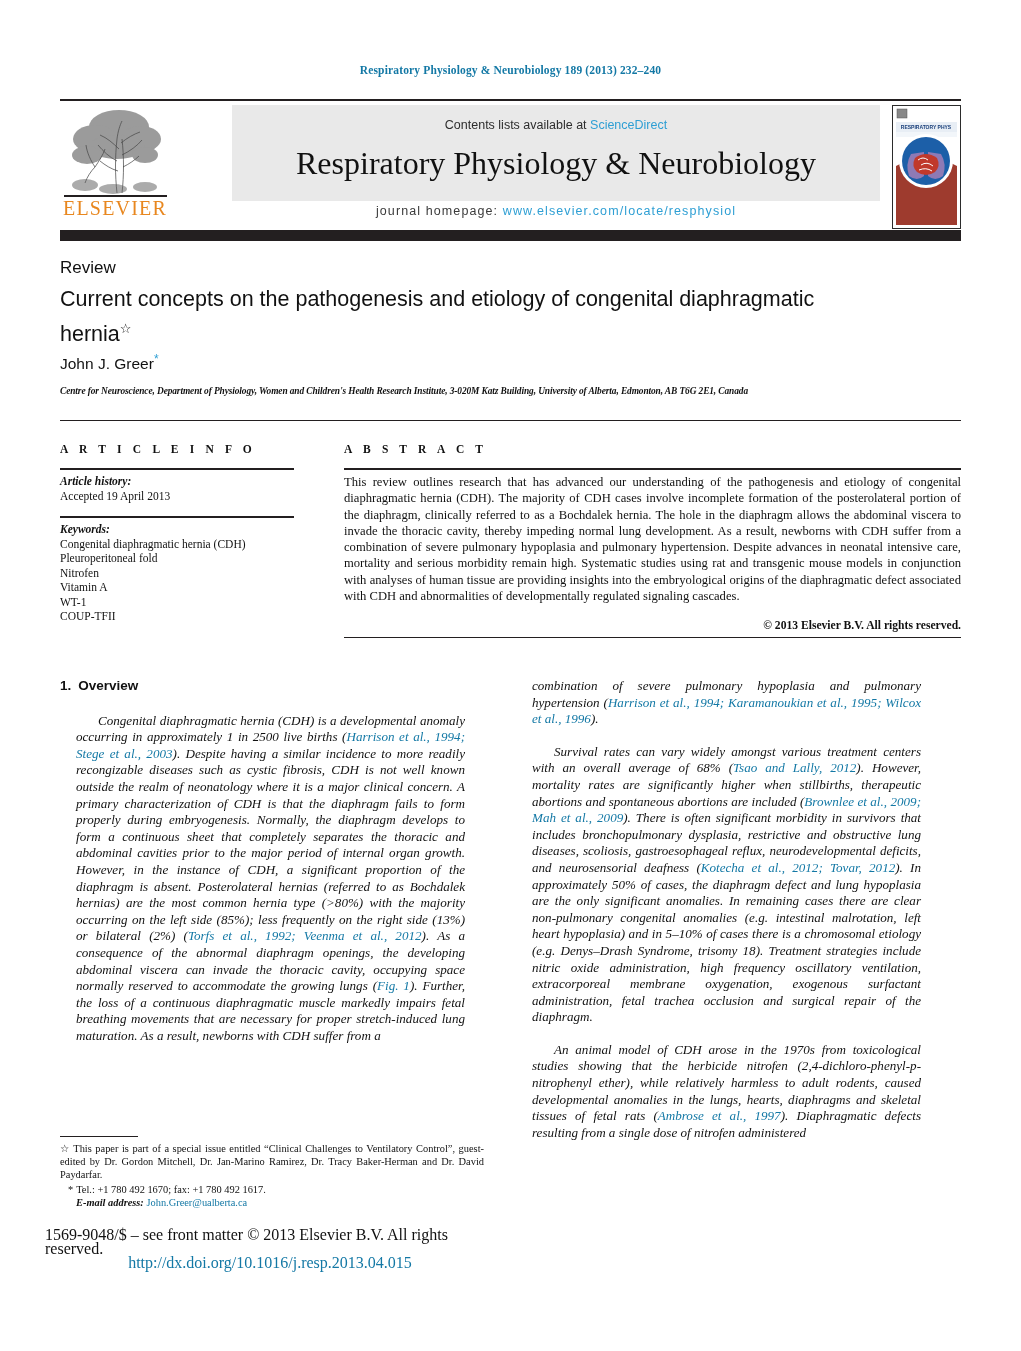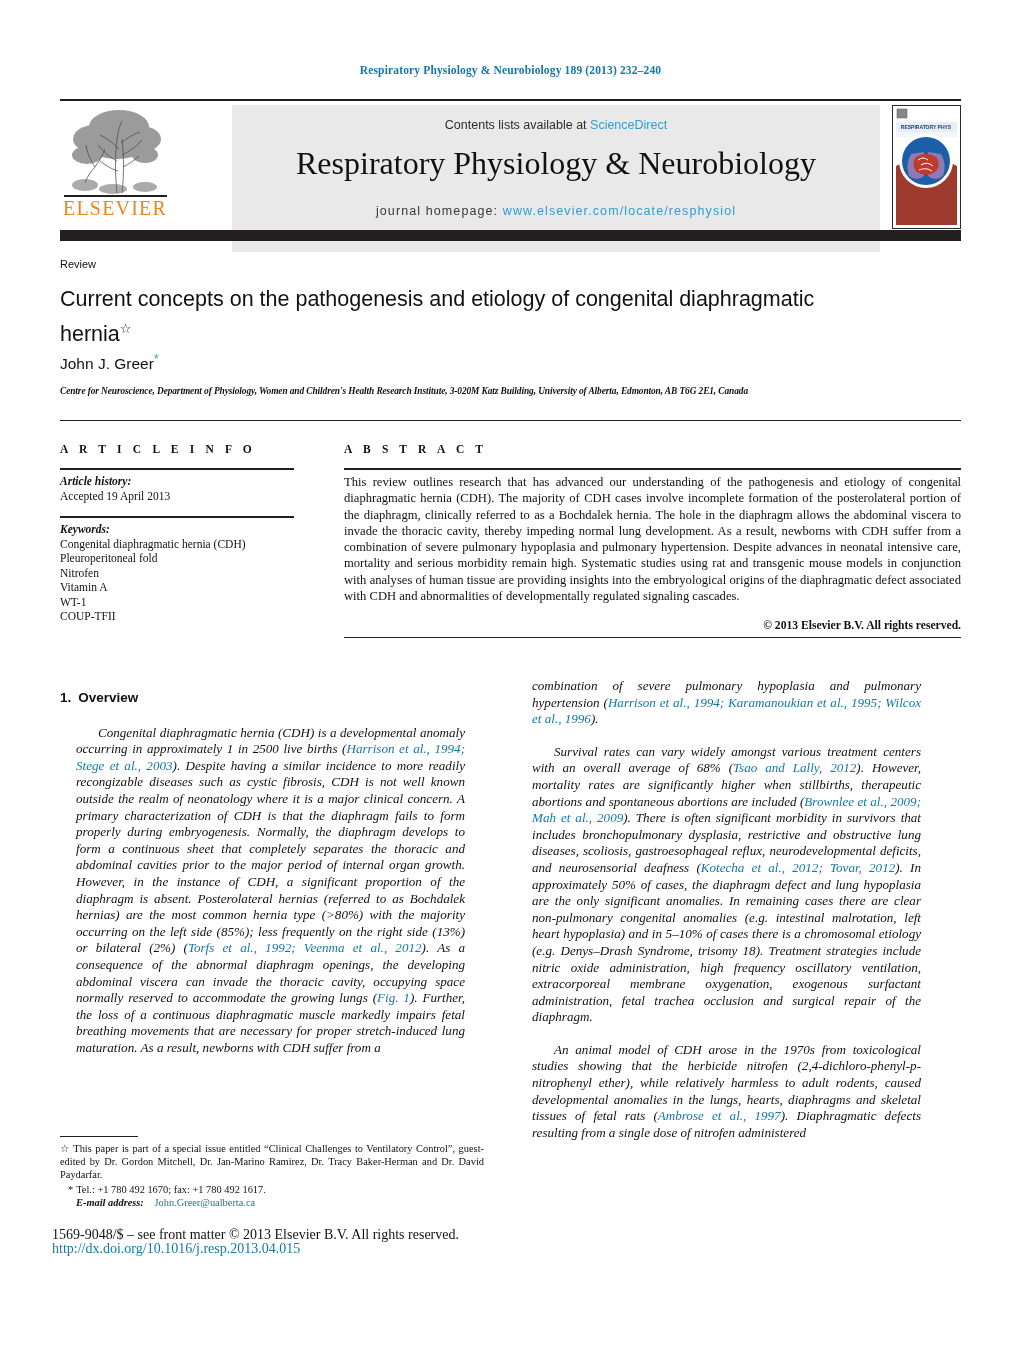--- a/index.html
+++ b/index.html
@@ -80,21 +80,21 @@
     top: 90px;
     width: 103px;
     height: 1.5px;
     background: #231f20;
   }
   .contents-box {
     position: absolute;
     left: 172px;
     top: 6px;
     width: 648px;
-    height: 147px;
+    height: 96px;
     background: #e9e9e9;
   }
   .contents-line {
     position: absolute;
     left: 0;
     top: 13px;
     width: 648px;
     text-align: center;
     font-family: "Liberation Sans", sans-serif;
     font-size: 12.5px;
@@ -145,21 +145,21 @@
     width: 901px; height: 11px;
     background: #231f20;
   }
 
   
   .doctype {
     position: absolute;
     left: 60px;
     top: 258px;
     font-family: "Liberation Sans", sans-serif;
-    font-size: 11px;
+    font-size: 17px;
     color: #111;
   }
   .title {
     position: absolute;
     left: 60px;
     top: 285px;
     width: 820px;
     font-family: "Liberation Sans", sans-serif;
     font-size: 21.5px;
     line-height: 29px;
@@ -278,21 +278,21 @@
     text-align: justify;
     color: #111;
   }
   .col-left  { left: 60px; }
   .col-right { left: 516px; }
 
   .sec-head {
     font-family: "Liberation Sans", sans-serif;
     font-weight: bold;
     font-size: 13.5px;
-    margin: 12px 0 18px 0;
+    margin: 0 0 18px 0;
     text-align: left;
   }
   .sec-head .num { margin-right: 7px; }
   .col p {
     margin: 16px;
     text-indent: 22px;
     font-style: italic;
   }
   .col p.nogap { margin-top: 0; }
   .ref { color: #1378a5; }
@@ -320,32 +320,32 @@
     font-size: 10.4px;
     line-height: 13.2px;
     text-align: justify;
     color: #111;
   }
   .footnotes .fn-star { margin-right: 3px; }
   .fn-item { margin: 0; }
   .fn-tel { text-indent: 8px; margin-top: 1px; }
   .fn-email { text-indent: 16px; }
   .fn-email .lbl { font-style: italic; font-weight: bold; }
-  .fn-email a { color: #1378a5; text-decoration: none; margin-left: 8px; }
+  .fn-email a { color: #1378a5; text-decoration: none; }
 
   .frontmatter {
     position: absolute;
-    left: 52px; top: 1228px;
+    left: 45px; top: 1228px;
     width: 450px;
     font-family: "Liberation Serif", serif;
-    font-size: 14px;
+    font-size: 16px;
     line-height: 14px;
     color: #111;
   }
-  .frontmatter .doi { color: #1378a5; }
+  .frontmatter .doi { color: #1378a5; text-align: center; }
 </style>
 </head>
 <body>
 
 <div class="page">
 
   <div class="running-head">Respiratory Physiology &amp; Neurobiology 189 (2013) 232–240</div>
 
   <div class="masthead">
     <div class="masthead-rule-top"></div>

